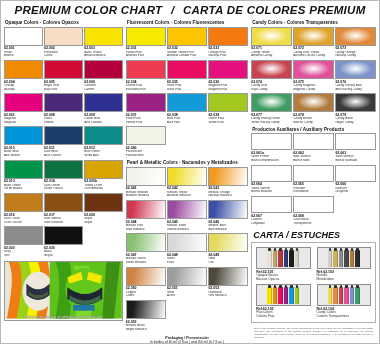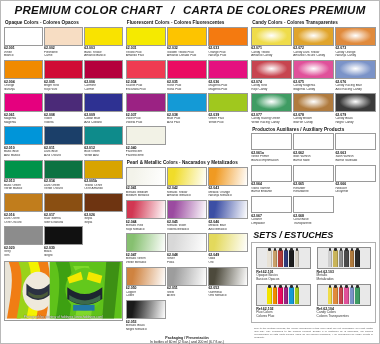--- a/index.html
+++ b/index.html
@@ -631,21 +631,21 @@
           <div class="cell">
             <div class="sw" style="background: rgb(255, 255, 255);"></div>
             <div class="lbl">
               <div class="code">62.068</div>
               <div class="nm">Clear Base</div>
               <div class="nm">Transparente</div>
             </div>
           </div>
         </div>
 
-      <div class="sets-title">SETS / ESTUCHES</div>
+      <div class="sets-title">CARTA / ESTUCHES</div>
       <div class="sets-box">
         <div class="sets-grid" id="sets-grid">
             <div class="set">
               <div class="set-photo">
                 <div class="bot" style="background: rgb(232, 226, 214);"></div>
                 <div class="bot" style="background: rgb(201, 160, 106);"></div>
                 <div class="bot" style="background: rgb(178, 58, 58);"></div>
                 <div class="bot" style="background: rgb(47, 58, 122);"></div>
                 <div class="bot" style="background: rgb(29, 29, 29);"></div>
                 <div class="bot" style="background: rgb(216, 210, 198);"></div>

